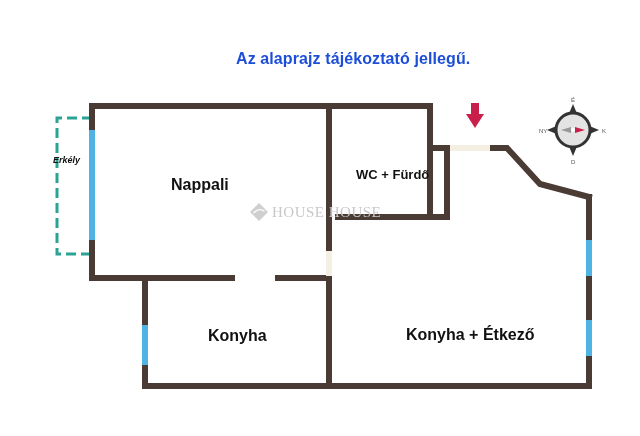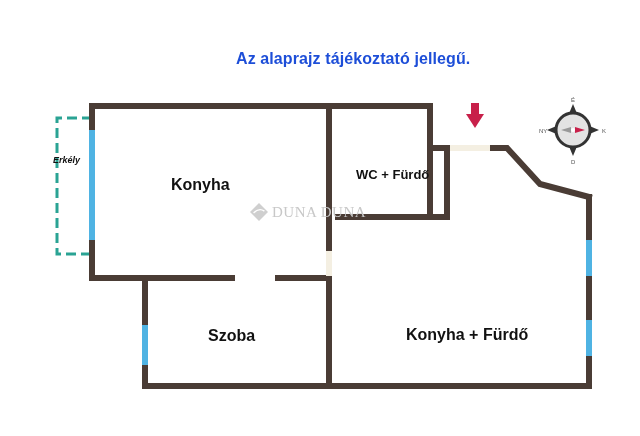--- a/index.html
+++ b/index.html
@@ -76,20 +76,20 @@
     <text x="-2" y="-28" font-size="6" fill="#555" font-family="Liberation Sans, sans-serif">É</text>
     <text x="-2" y="34" font-size="6" fill="#555" font-family="Liberation Sans, sans-serif">D</text>
   </g>
 </svg>
 
 <div class="watermark">
   <svg class="wm-logo" viewBox="0 0 20 20">
     <polygon points="10,0 20,10 10,20 0,10" fill="#cfcfcf"></polygon>
     <path d="M4 11 Q10 5 16 9" stroke="#fff" stroke-width="1.5" fill="none"></path>
   </svg>
-  <span>DUNA DUNA</span>
+  <span>HOUSE HOUSE</span>
 </div>
 
-<div class="label lbl-nappali">Konyha</div>
+<div class="label lbl-nappali">Nappali</div>
 <div class="label lbl-wc">WC + Fürdő</div>
-<div class="label lbl-szoba">Szoba</div>
-<div class="label lbl-konyha">Konyha + Fürdő</div>
+<div class="label lbl-szoba">Konyha</div>
+<div class="label lbl-konyha">Konyha + Étkező</div>
 <div class="label lbl-erkely">Erkély</div>
 
 </body></html>

